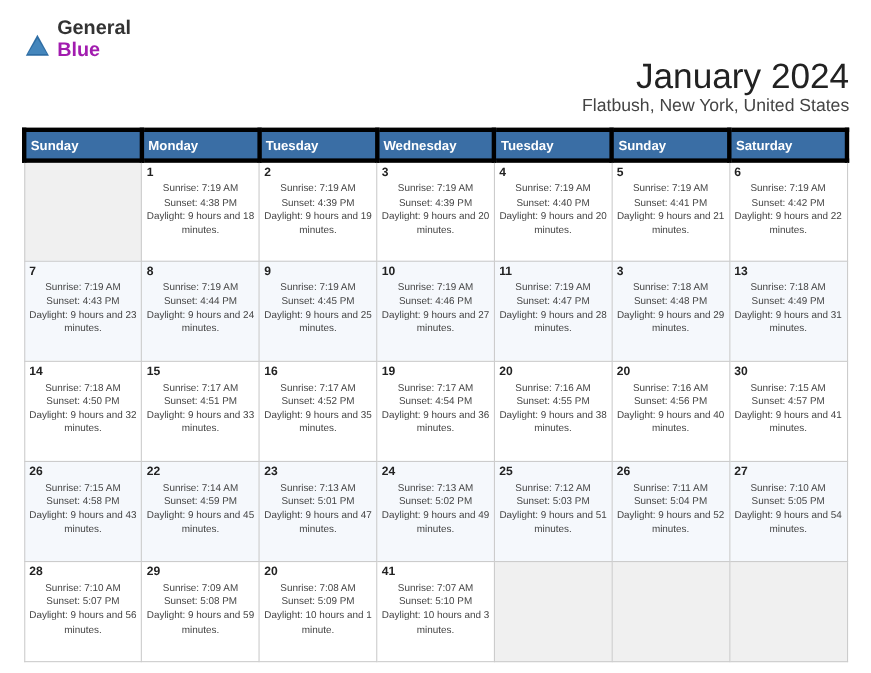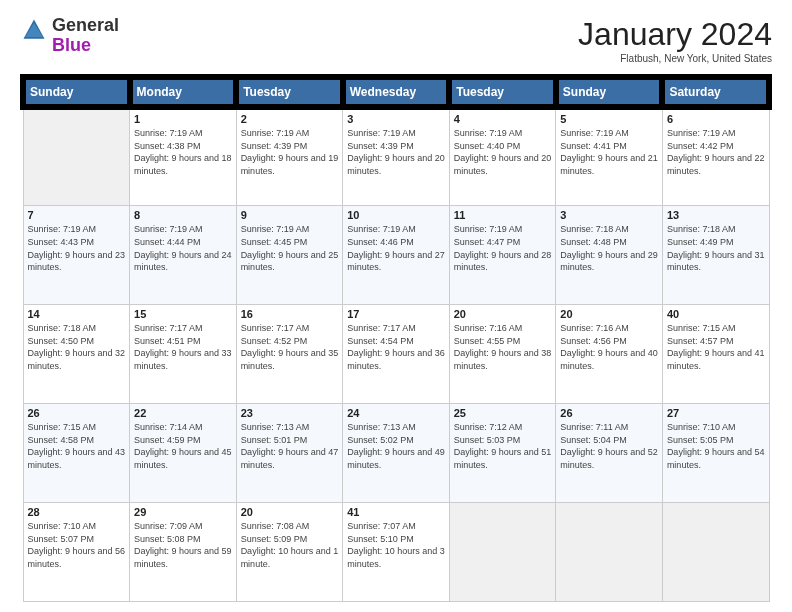--- a/index.html
+++ b/index.html
@@ -18,61 +18,62 @@
       flex-direction: column;
     }
     .header {
       display: flex;
       justify-content: space-between;
       align-items: flex-start;
       margin-bottom: 10px;
     }
     .logo {
       display: flex;
-      align-items: flex-start;
+      align-items: flex-end;
       gap: 4px;
     }
     .logo-text {
       font-size: 18px;
       font-weight: bold;
       line-height: 1.1;
     }
     .logo-general { color: #333; }
     .logo-blue { color: #a21caf; }
     .logo-icon {
       width: 28px;
       height: 28px;
     }
     .title-block {
       text-align: right;
     }
     .title-block h1 {
       font-size: 32px;
       font-weight: normal;
       color: #222;
+      margin-top: 35px;
     }
     .title-block h2 {
-      font-size: 10px;
+      font-size: 16px;
       font-weight: normal;
       color: #444;
     }
     .calendar {
       flex: 1;
       border: 1px solid #ccc;
       border-collapse: collapse;
       width: 100%;
       table-layout: fixed;
     }
     .calendar th {
       background: #3a6ea5;
       color: #fff;
       font-size: 12px;
       padding: 5px 4px;
       text-align: left;
-      border: 6px solid #000000;
+      border: 4px solid #000000;
       font-weight: bold;
     }
     .calendar td {
       border: 1px solid #ccc;
       vertical-align: top;
       padding: 3px 4px;
       font-size: 9.5px;
       color: #333;
       height: 88px;
     }
@@ -83,20 +84,21 @@
       font-size: 11px;
       font-weight: bold;
       color: #222;
       display: block;
       margin-bottom: 2px;
     }
     .day-info {
       font-size: 9px;
       color: #444;
       line-height: 1.4;
+      text-align: center;
     }
     .row-even td { background: #f5f8fc; }
     .row-odd td { background: #fff; }
     .row-even td.empty, .row-odd td.empty { background: #f0f0f0; }
   </style>
 </head>
 <body>
 
 <div class="page">
   <div class="header">
@@ -193,33 +195,33 @@
           </td>
           <td>
             <span class="day-number">15</span>
             <div class="day-info">Sunrise: 7:17 AM<br>Sunset: 4:51 PM<br>Daylight: 9 hours and 33 minutes.</div>
           </td>
           <td>
             <span class="day-number">16</span>
             <div class="day-info">Sunrise: 7:17 AM<br>Sunset: 4:52 PM<br>Daylight: 9 hours and 35 minutes.</div>
           </td>
           <td>
-            <span class="day-number">17</span>
+            <span class="day-number">19</span>
             <div class="day-info">Sunrise: 7:17 AM<br>Sunset: 4:54 PM<br>Daylight: 9 hours and 36 minutes.</div>
           </td>
           <td>
             <span class="day-number">20</span>
             <div class="day-info">Sunrise: 7:16 AM<br>Sunset: 4:55 PM<br>Daylight: 9 hours and 38 minutes.</div>
           </td>
           <td>
             <span class="day-number">20</span>
             <div class="day-info">Sunrise: 7:16 AM<br>Sunset: 4:56 PM<br>Daylight: 9 hours and 40 minutes.</div>
           </td>
           <td>
-            <span class="day-number">40</span>
+            <span class="day-number">30</span>
             <div class="day-info">Sunrise: 7:15 AM<br>Sunset: 4:57 PM<br>Daylight: 9 hours and 41 minutes.</div>
           </td>
         </tr>
         <tr class="row-even">
           <td>
             <span class="day-number">26</span>
             <div class="day-info">Sunrise: 7:15 AM<br>Sunset: 4:58 PM<br>Daylight: 9 hours and 43 minutes.</div>
           </td>
           <td>
             <span class="day-number">22</span>

